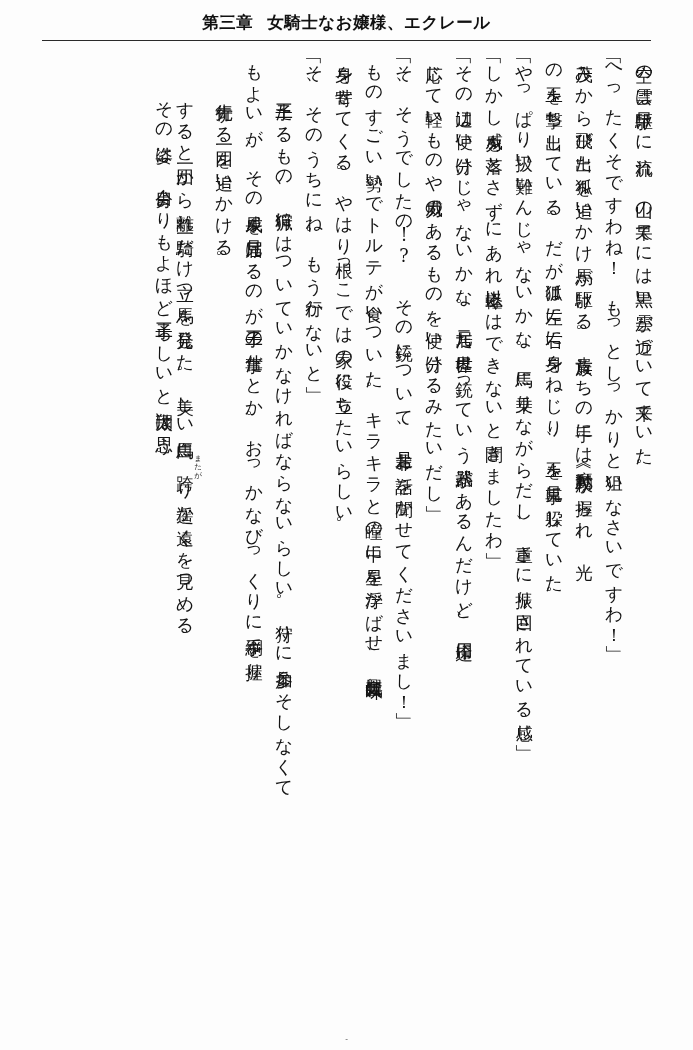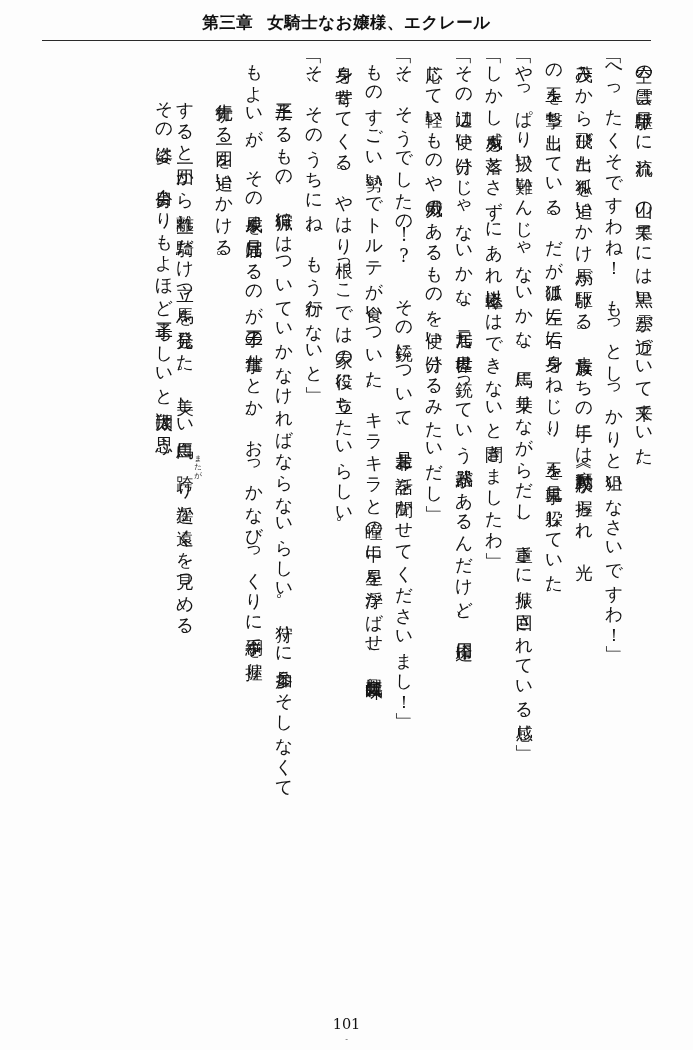--- a/index.html
+++ b/index.html
@@ -124,16 +124,15 @@
     <div class="vline">ものすごい勢いでトルテが食いついた。キラキラと瞳の中に星を浮かばせ、興奮気味に</div>
     <div class="vline">身を寄せてくる。やはり根っこでは家の役に立ちたいらしい。</div>
     <div class="vline">「そ、そのうちにね。もう行かないと」</div>
     <div class="vline indent">　王子たるもの、狩猟にはついていかなければならないらしい。狩りに参加こそしなくて</div>
     <div class="vline">もよいが、その成果を見届けるのが王子の仕事だとか。おっかなびっくりに手綱を握り、</div>
     <div class="vline indent">　先行する一団を追いかける。</div>
     <div class="vline indent">　すると一団から離れ一騎だけ立つ馬を発見した。美しい白馬に<ruby>跨<rt>またが</rt></ruby>り遥か遠くを見つめる</div>
     <div class="vline indent">　その姿は、自分よりもよほど王子らしいと翔太は思う。</div>
   </div>
 
-  <div class="page-number">101</div>
   <div class="page-number-mark">-</div>
 
 </div>
 
 </body></html>

